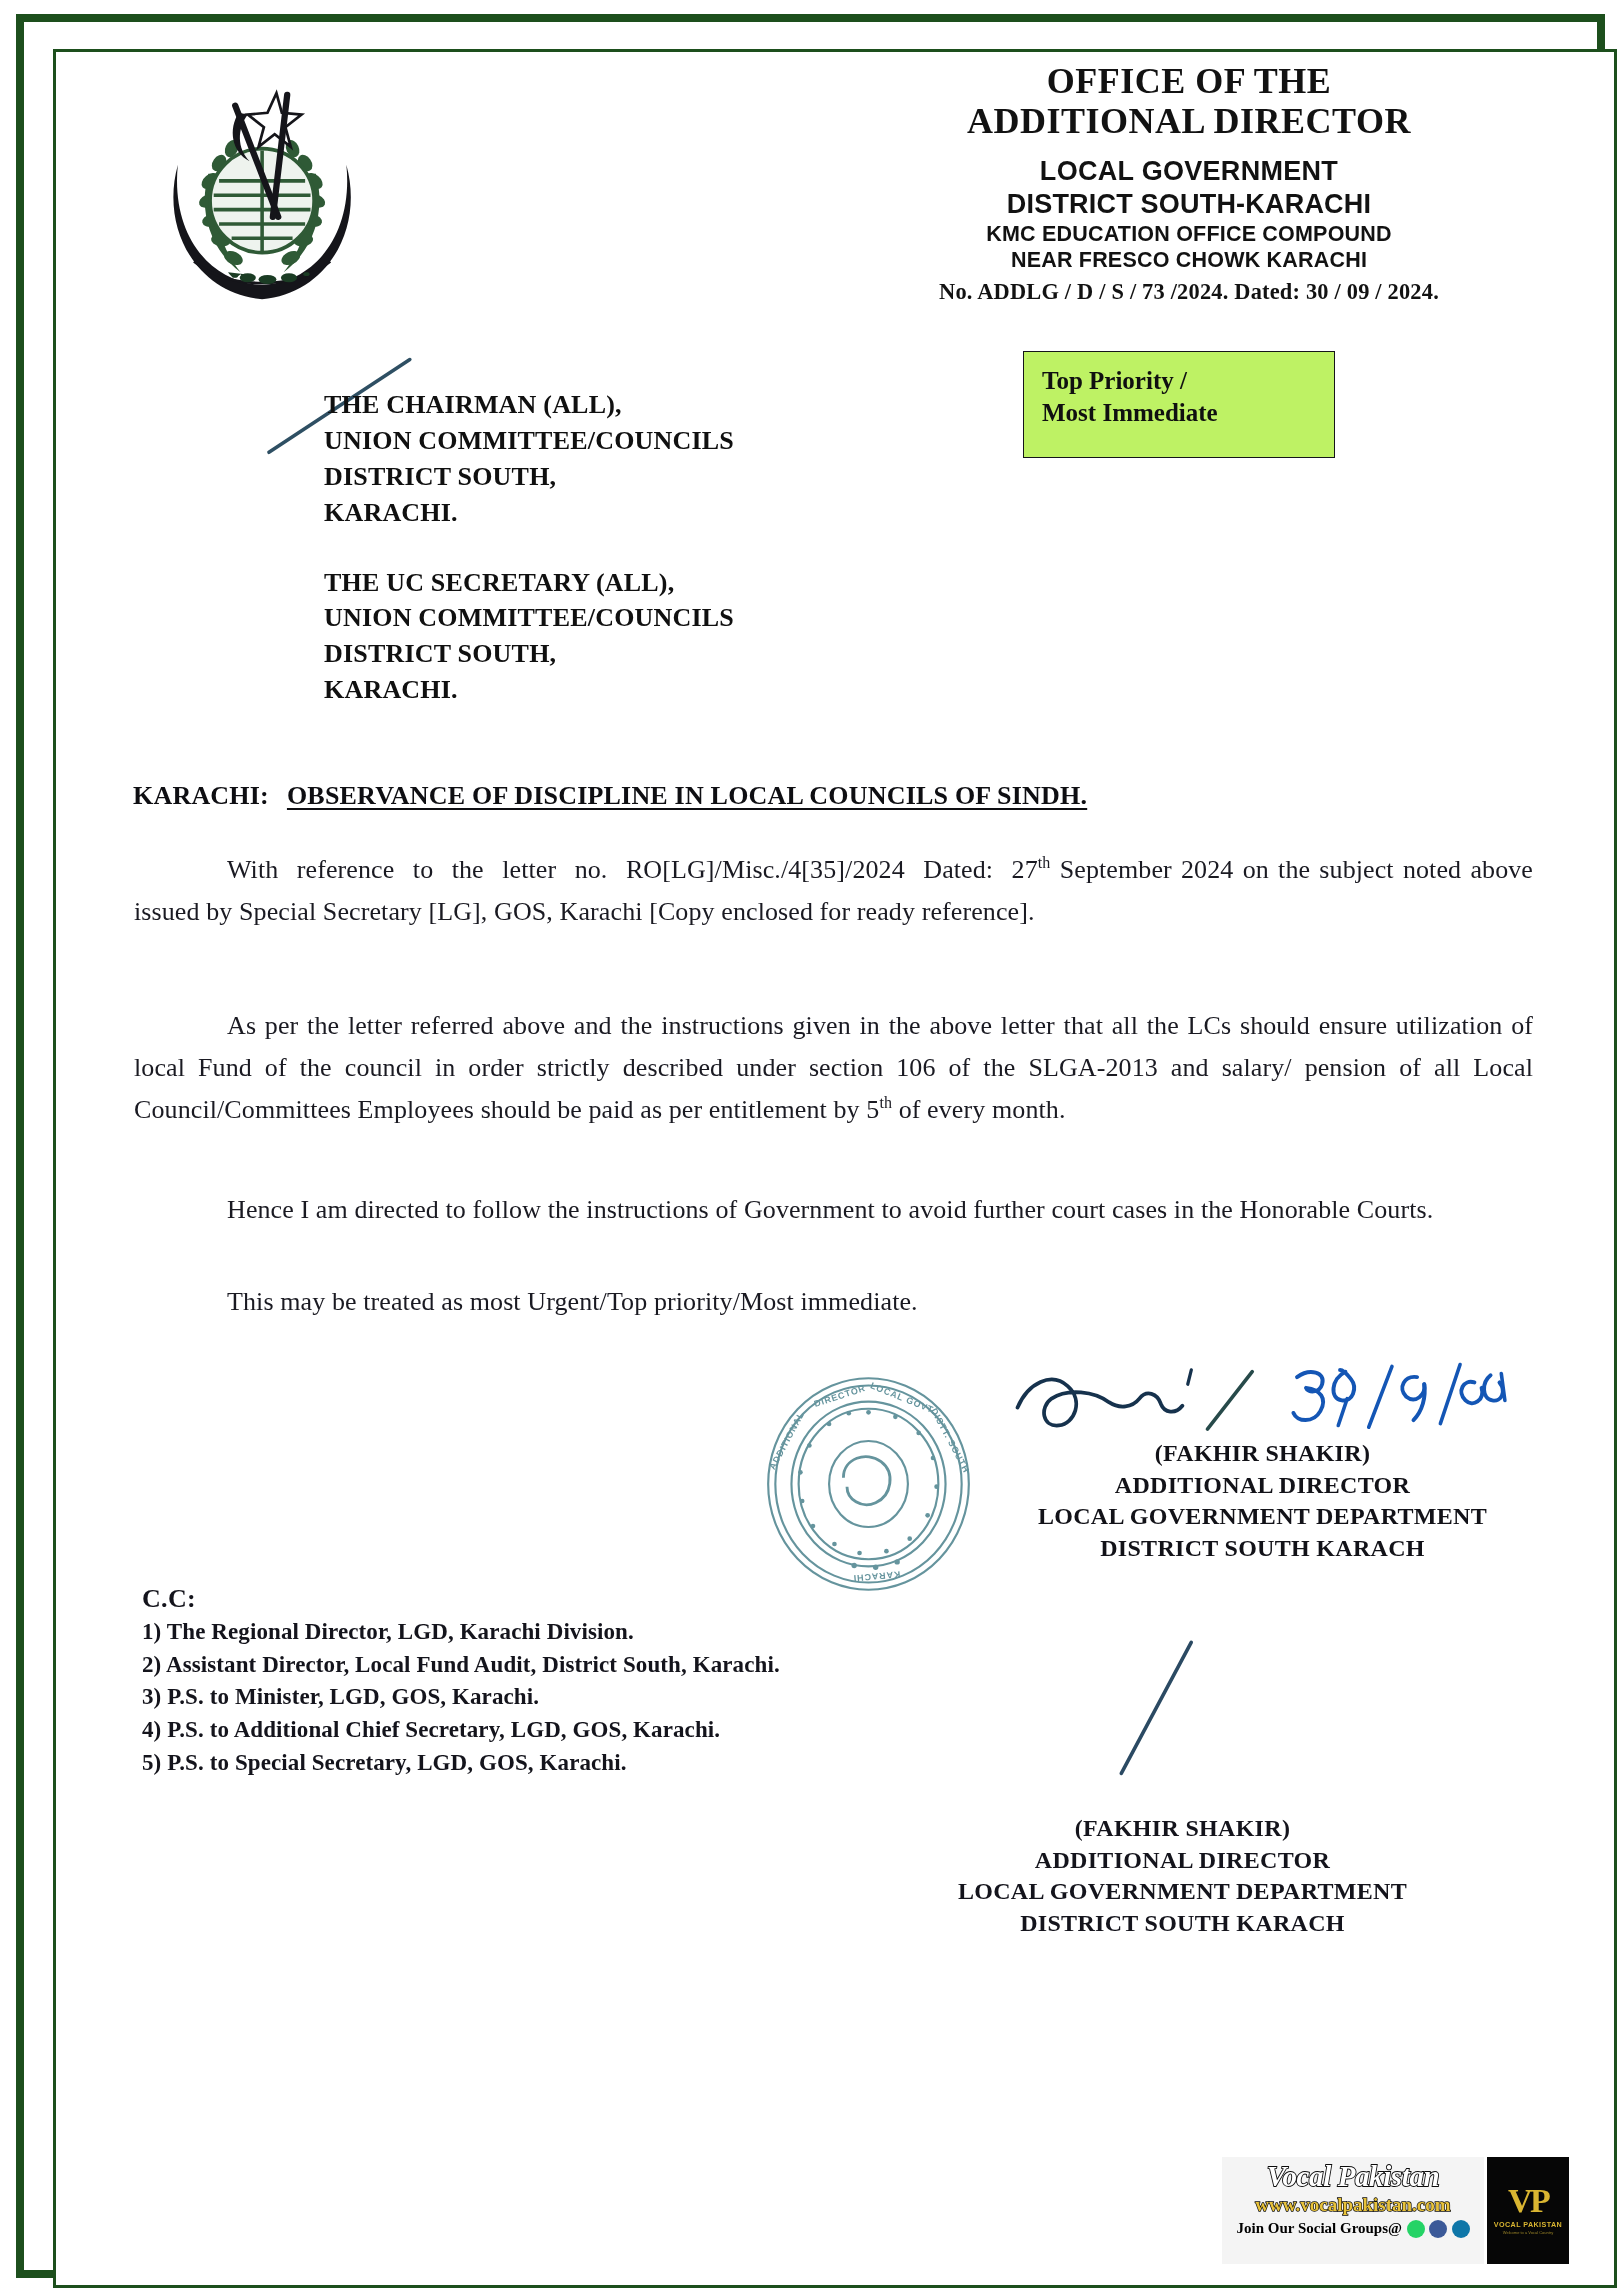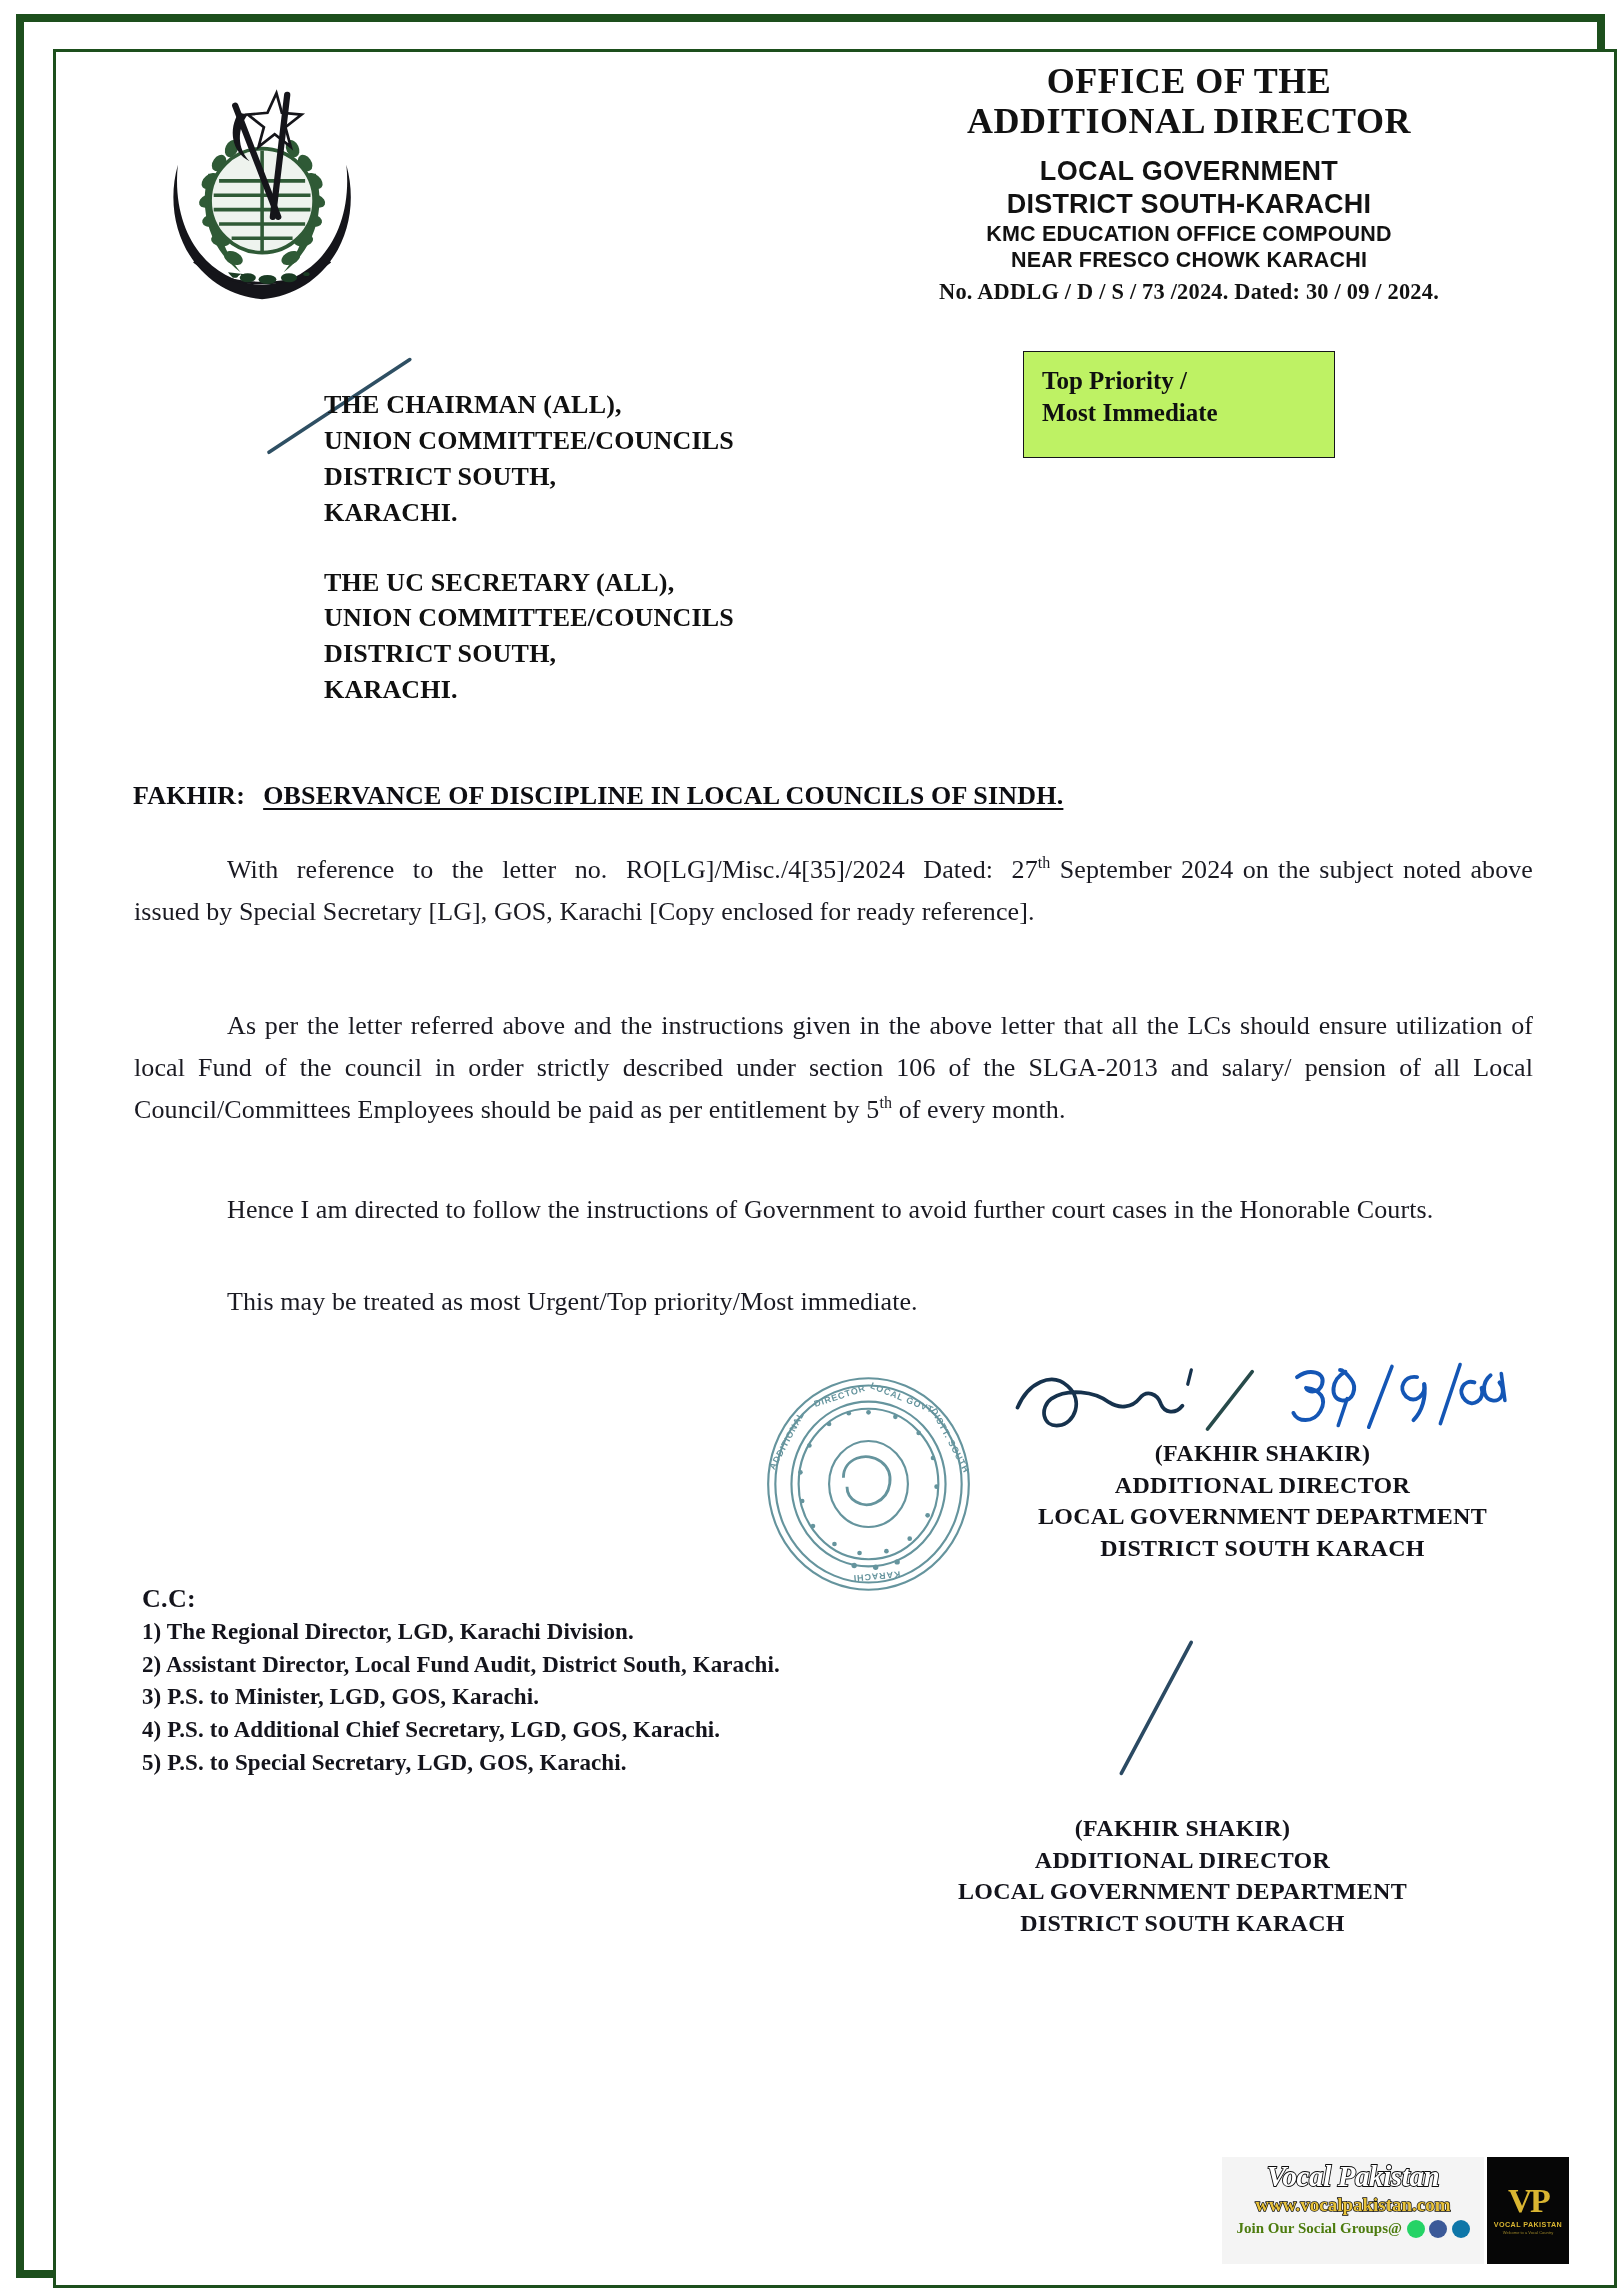--- a/index.html
+++ b/index.html
@@ -272,21 +272,21 @@
     display: flex;
     align-items: center;
     justify-content: center;
     gap: 4.5px;
     margin-top: 3.6px;
   }
   #wm-join-label {
     font-family: "Liberation Serif", serif;
     font-size: 15px;
     font-weight: bold;
-    color: #4d7c0f;
+    color: #000000;
   }
   .wm-social {
     width: 18px; height: 18px;
     border-radius: 50%;
     display: inline-block;
   }
   #wm-logo-box {
     position: absolute;
     left: 265px; top: 0;
     width: 82px; height: 107px;
@@ -419,21 +419,21 @@
   </div>
 
   <div id="priority-box">
     <div class="pb-inner">
       <div>Top Priority /</div>
       <div>Most Immediate</div>
     </div>
   </div>
 
   <div id="subject-row">
-    <span id="subject-label">FAKHIR:</span><span id="subject-text">OBSERVANCE OF DISCIPLINE IN LOCAL COUNCILS OF SINDH.</span>
+    <span id="subject-label">KARACHI:</span><span id="subject-text">OBSERVANCE OF DISCIPLINE IN LOCAL COUNCILS OF SINDH.</span>
   </div>
 
   <div class="body-para" id="para-1">
     With&nbsp; reference&nbsp; to&nbsp; the&nbsp; letter&nbsp; no.&nbsp; RO[LG]/Misc./4[35]/2024&nbsp; Dated:&nbsp; 27<span class="sup">th</span> September 2024 on the subject noted above issued by Special Secretary [LG], GOS, Karachi [Copy enclosed for ready reference].
   </div>
 
   <div class="body-para" id="para-2">
     As per the letter referred above and the instructions given in the above letter that all the LCs should ensure utilization of local Fund of the council in order strictly described under section 106 of the SLGA-2013 and salary/ pension of all Local Council/Committees Employees should be paid as per entitlement by 5<span class="sup">th</span> of every month.
   </div>
 

